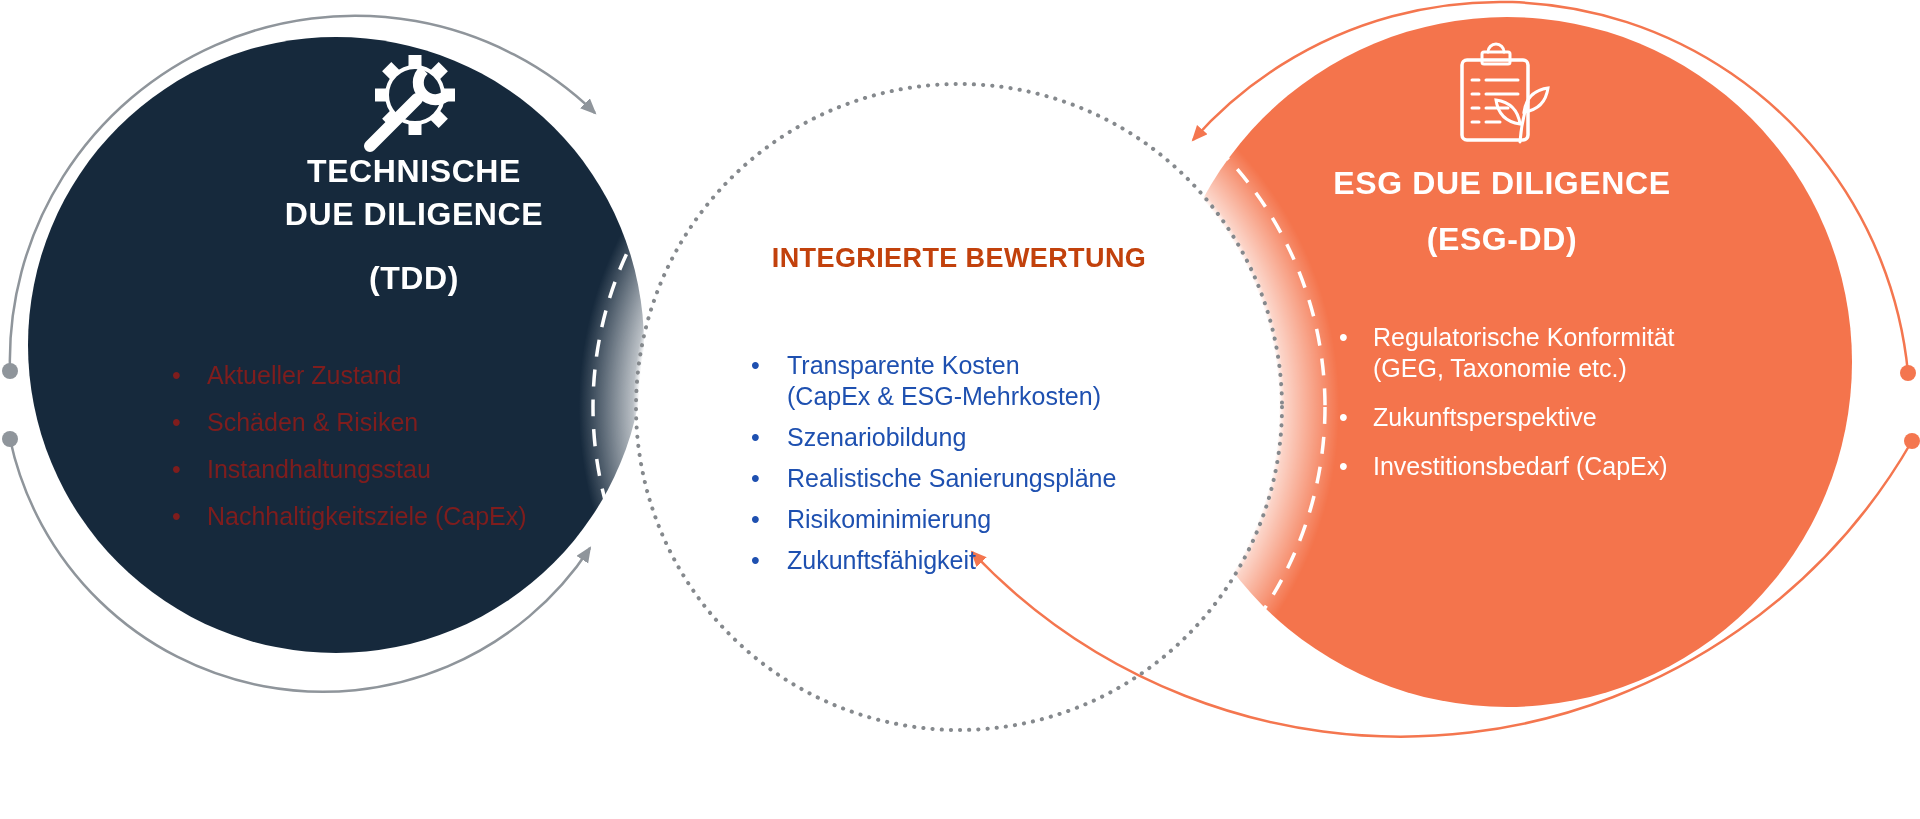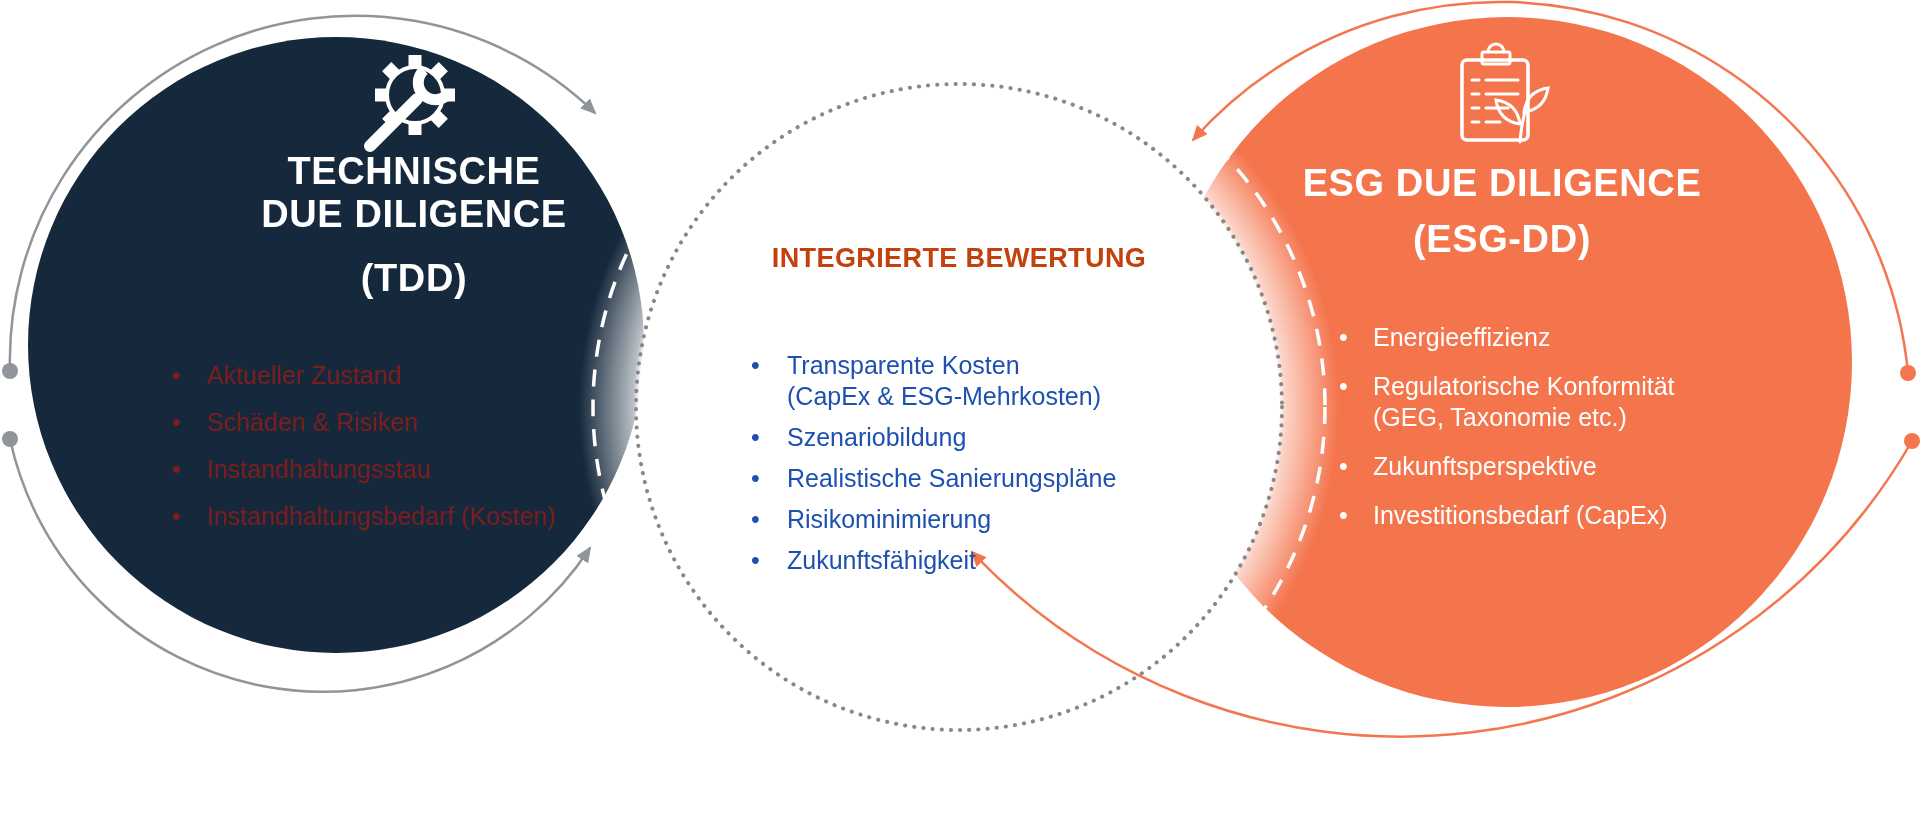--- a/index.html
+++ b/index.html
@@ -1,20 +1,20 @@
 <!DOCTYPE html>
 <html><head>
 <meta charset="utf-8">
 <style>
   html,body{margin:0;padding:0;background:#fff;}
   #stage{position:relative;width:1920px;height:819px;overflow:hidden;background:#fff;
          font-family:"Liberation Sans",sans-serif;}
   #venn{position:absolute;left:0;top:0;}
   .abs{position:absolute;}
-  .circle-title{ text-align:center;font-weight:bold;color:#ffffff;font-size:38px;
+  .circle-title{ text-align:center;font-weight:bold;color:#ffffff;font-size:32px;
                  line-height:43px;letter-spacing:0.6px;}
   .tdd-title{left:214px;top:150px;width:400px;}
   .tdd-sub{margin-top:21px;}
   .esg-title{left:1302px;top:162px;width:400px;}
   .esg-sub{margin-top:13px;}
   .center-title{left:759px;top:243px;width:400px;text-align:center;font-weight:bold;
                 font-size:27px;letter-spacing:0.4px;color:#c2410c;}
   ul.blist{list-style:none;margin:0;padding:0;font-size:25px;line-height:31px;}
   ul.blist li{position:relative;white-space:pre-line;}
   ul.blist li::before{content:"\2022";position:absolute;top:0;}
@@ -115,38 +115,37 @@
 
   <div class="abs circle-title tdd-title">
     <div>TECHNISCHE</div>
     <div>DUE DILIGENCE</div>
     <div class="tdd-sub">(TDD)</div>
   </div>
   <ul class="abs blist tdd-list">
       <li>Aktueller Zustand</li>
       <li>Schäden &amp; Risiken</li>
       <li>Instandhaltungsstau</li>
-      <li>Instandhaltungsbedarf (Kosten)</li>
+      <li>Nachhaltigkeitsziele (CapEx)</li>
     </ul>
 
   <div class="abs center-title">INTEGRIERTE BEWERTUNG</div>
   <ul class="abs blist center-list">
       <li>Transparente Kosten
 (CapEx &amp; ESG-Mehrkosten)</li>
       <li>Szenariobildung</li>
       <li>Realistische Sanierungspläne</li>
       <li>Risikominimierung</li>
       <li>Zukunftsfähigkeit</li>
     </ul>
 
   <div class="abs circle-title esg-title">
     <div>ESG DUE DILIGENCE</div>
     <div class="esg-sub">(ESG-DD)</div>
   </div>
   <ul class="abs blist esg-list">
-      <li>Energieeffizienz</li>
       <li>Regulatorische Konformität
 (GEG, Taxonomie etc.)</li>
       <li>Zukunftsperspektive</li>
       <li>Investitionsbedarf (CapEx)</li>
     </ul>
 
 </div>
 
 </body></html>

